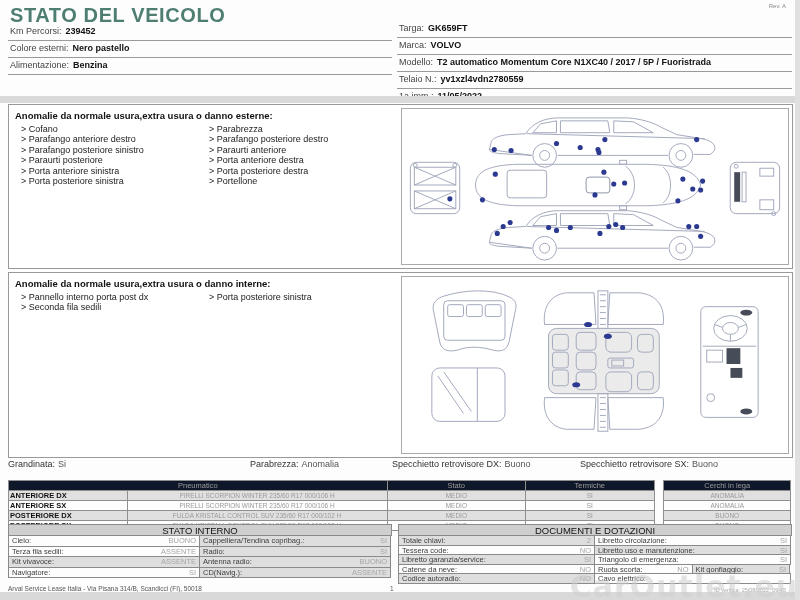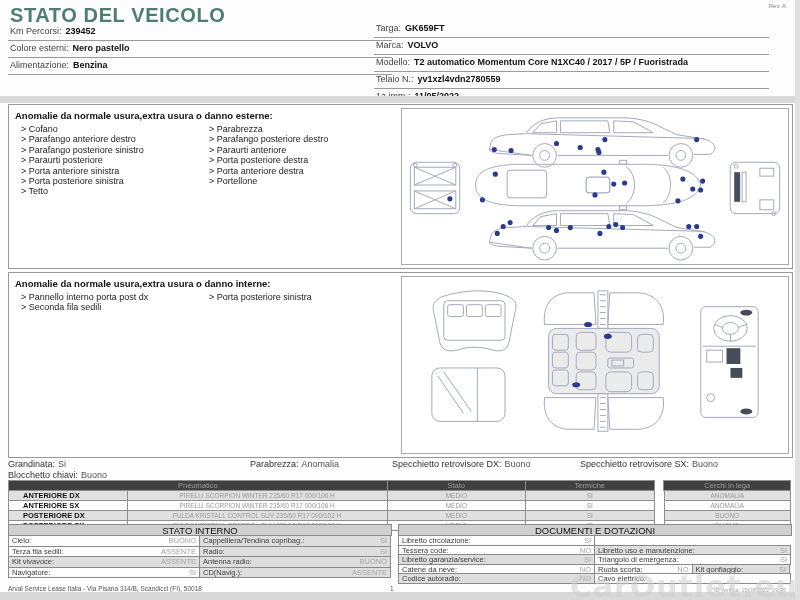--- a/index.html
+++ b/index.html
@@ -3,21 +3,21 @@
 <meta charset="utf-8">
 <style>
   html,body{margin:0;padding:0;}
   .page{position:relative;width:800px;height:600px;background:#fdfdfd;
         font-family:"Liberation Sans","DejaVu Sans",sans-serif;color:#222;overflow:hidden;}
   .title{position:absolute;left:10px;top:4px;font-size:20px;font-weight:bold;
          color:#4e7d72;letter-spacing:.6px;}
   .rev{position:absolute;right:14px;top:3px;font-size:6px;color:#888;}
   .info-col{position:absolute;font-size:9px;}
   .info-col.left{left:8px;top:24px;width:384px;}
-  .info-col.right{left:374px;top:21px;width:395px;}
+  .info-col.right{left:397px;top:21px;width:395px;}
   .info-row{border-bottom:1px solid #9a9a9a;padding:2px 2px 3px;line-height:11px;}
   .info-row .lbl{color:#444;margin-right:4px;}
   .info-row .val{font-weight:bold;color:#111;}
   .band{position:absolute;left:0;width:800px;background:#d9d9d9;}
   .band.b1{top:96px;height:7px;}
   .band.b2{top:592px;height:8px;}
   .edge{position:absolute;right:0;top:0;width:5px;height:600px;background:#e0e0e0;}
   .sect{position:absolute;left:8px;width:783px;border:1px solid #999;background:#fff;}
   .sect.ext{top:104px;height:163px;}
   .sect.int{top:272px;height:184px;}
@@ -42,23 +42,23 @@
   .s1{top:459px;} .s2{top:470px;}
   .tires{position:absolute;left:8px;top:481px;width:783px;}
   .trow{display:flex;height:10px;line-height:10px;}
   .tcell{border:1px solid #8f8f8f;margin-top:-1px;box-sizing:border-box;overflow:hidden;}
   .trow .c1{width:120px;}
   .trow .c2{width:262px;margin-left:-1px;}
   .trow .c3{width:140px;margin-left:-1px;}
   .trow .c4{width:130px;margin-left:-1px;}
   .trow .gap{width:9px;border:none;background:transparent;}
   .trow .c5{width:128px;}
-  .th{color:#9a9a9a;background:#404040;text-align:center;font-size:7.5px;}
+  .th{color:#9a9a9a;background:#0f172a;text-align:center;font-size:7.5px;}
   .th.wide{width:381px;}
-  .pos{font-weight:bold;font-size:7.5px;padding-left:14px;color:#111;}
+  .pos{font-weight:bold;font-size:7.5px;padding-left:1px;color:#111;}
   .tval{color:#9a9a9a;text-align:center;font-size:6.5px;}
   .shade{background:#e0e0e0;}
   .btable{position:absolute;top:524px;font-size:7.5px;}
   .bt-left{left:8px;width:384px;}
   .bt-right{left:398px;width:394px;}
   .bt-head{background:#cfcfcf;border:1px solid #8a8a8a;font-weight:normal;text-align:center;
            font-size:9.5px;height:12px;line-height:12px;color:#111;box-sizing:border-box;}
   .brow{display:flex;}
   .bt-left .brow{height:10.5px;line-height:10.5px;}
   .bt-right .brow{height:9.6px;line-height:9.6px;}
@@ -105,28 +105,27 @@
   <div class="sect ext">
     <div class="sect-title">Anomalie da normale usura,extra usura o danno esterne:</div>
     <div class="items">
       <div class="colA">
         <div class="item">Cofano</div>
         <div class="item">Parafango anteriore destro</div>
         <div class="item">Parafango posteriore sinistro</div>
         <div class="item">Paraurti posteriore</div>
         <div class="item">Porta anteriore sinistra</div>
         <div class="item">Porta posteriore sinistra</div>
-        <div class="item">Tetto</div>
       </div>
       <div class="colB">
         <div class="item">Parabrezza</div>
         <div class="item">Parafango posteriore destro</div>
         <div class="item">Paraurti anteriore</div>
+        <div class="item">Porta anteriore destra</div>
         <div class="item">Porta posteriore destra</div>
-        <div class="item">Porta anteriore destra</div>
         <div class="item">Portellone</div>
       </div>
     </div>
     <div class="diagram">
       <svg viewBox="0 0 386 157">
         <defs>
           <g id="carSide">
             <path class="carline" d="M6,37 L8,29 C10,25 16,23 25,22 L43,21 C49,11 61,5 76,5 L146,5 C159,6 171,9 181,15 L196,22 L221,26 C231,28 236,32 234,38 L230,42 L213,42 M187,43 L75,43 M49,43 L15,41 C9,40 6,39 6,37 Z"></path>
             <circle class="carline" cx="62" cy="43" r="12"></circle>
               <circle class="carline" cx="62" cy="43" r="5"></circle>
@@ -284,23 +283,20 @@
       </svg>
     </div>
   </div>
 
   <div class="statusline s1">
     <span class="pair" style="left:0"><span class="lbl">Grandinata:</span><span class="val">Si</span></span>
     <span class="pair" style="left:242px"><span class="lbl">Parabrezza:</span><span class="val">Anomalia</span></span>
     <span class="pair" style="left:384px"><span class="lbl">Specchietto retrovisore DX:</span><span class="val">Buono</span></span>
     <span class="pair" style="left:572px"><span class="lbl">Specchietto retrovisore SX:</span><span class="val">Buono</span></span>
   </div>
-  <div class="statusline s2">
-    <span class="pair" style="left:0"><span class="lbl">Blocchetto chiavi:</span><span class="val">Buono</span></span>
-  </div>
 
   <div class="tires">
     <div class="trow">
       <div class="tcell th wide">Pneumatico</div>
       <div class="tcell th c3">Stato</div>
       <div class="tcell th c4">Termiche</div>
       <div class="gap"></div>
       <div class="tcell th c5">Cerchi in lega</div>
     </div>
     <div class="trow">
@@ -377,20 +373,24 @@
       <div class="bcell half sh">
           <span class="lbl">CD(Navig.):</span>
           <span class="val">ASSENTE</span>
         </div>
     </div>
   </div>
 
   <div class="btable bt-right">
     <div class="bt-head">DOCUMENTI E DOTAZIONI</div>
     <div class="brow">
+      <div class="bcell half sh">
+          <span class="lbl">Totale chiavi:</span>
+          <span class="val">2</span>
+        </div>
       <div class="bcell half">
           <span class="lbl">Libretto circolazione:</span>
           <span class="val">SI</span>
         </div>
     </div>
     <div class="brow">
       <div class="bcell half">
           <span class="lbl">Tessera code:</span>
           <span class="val">NO</span>
         </div>

